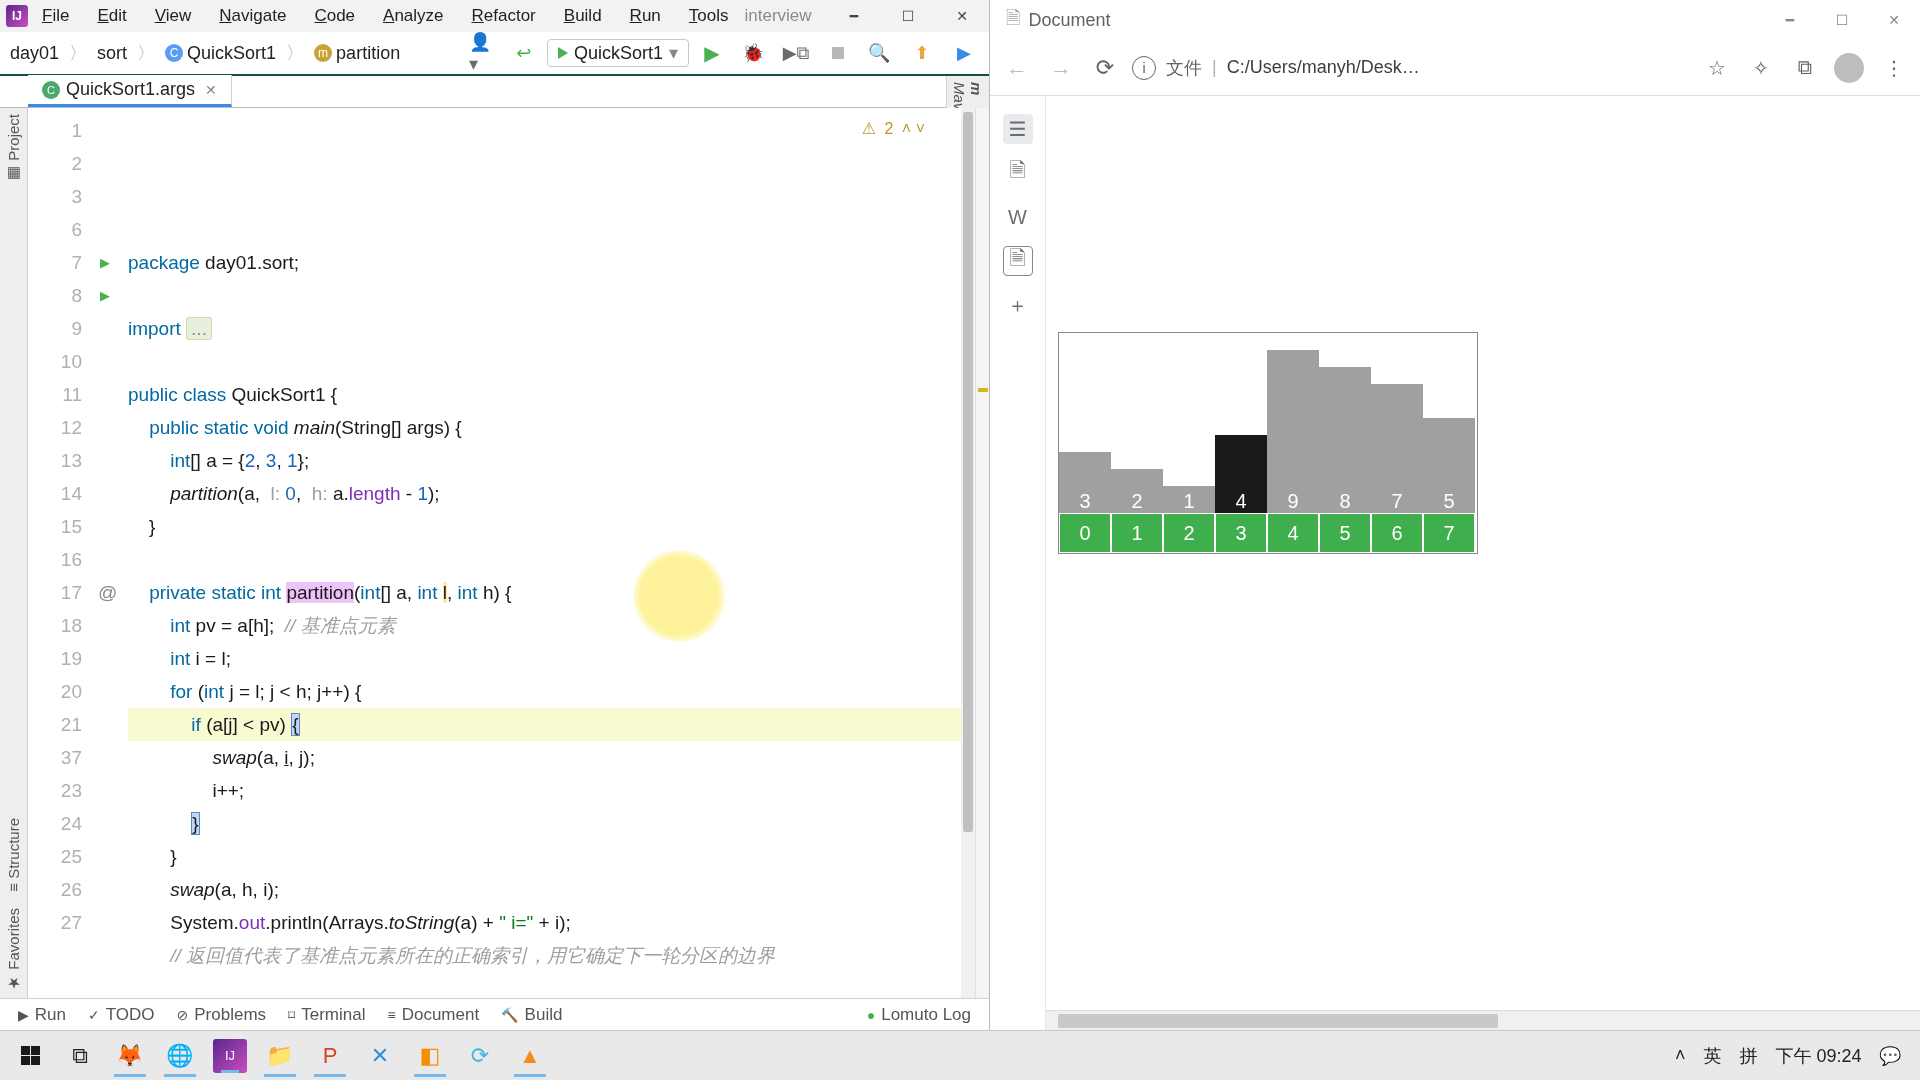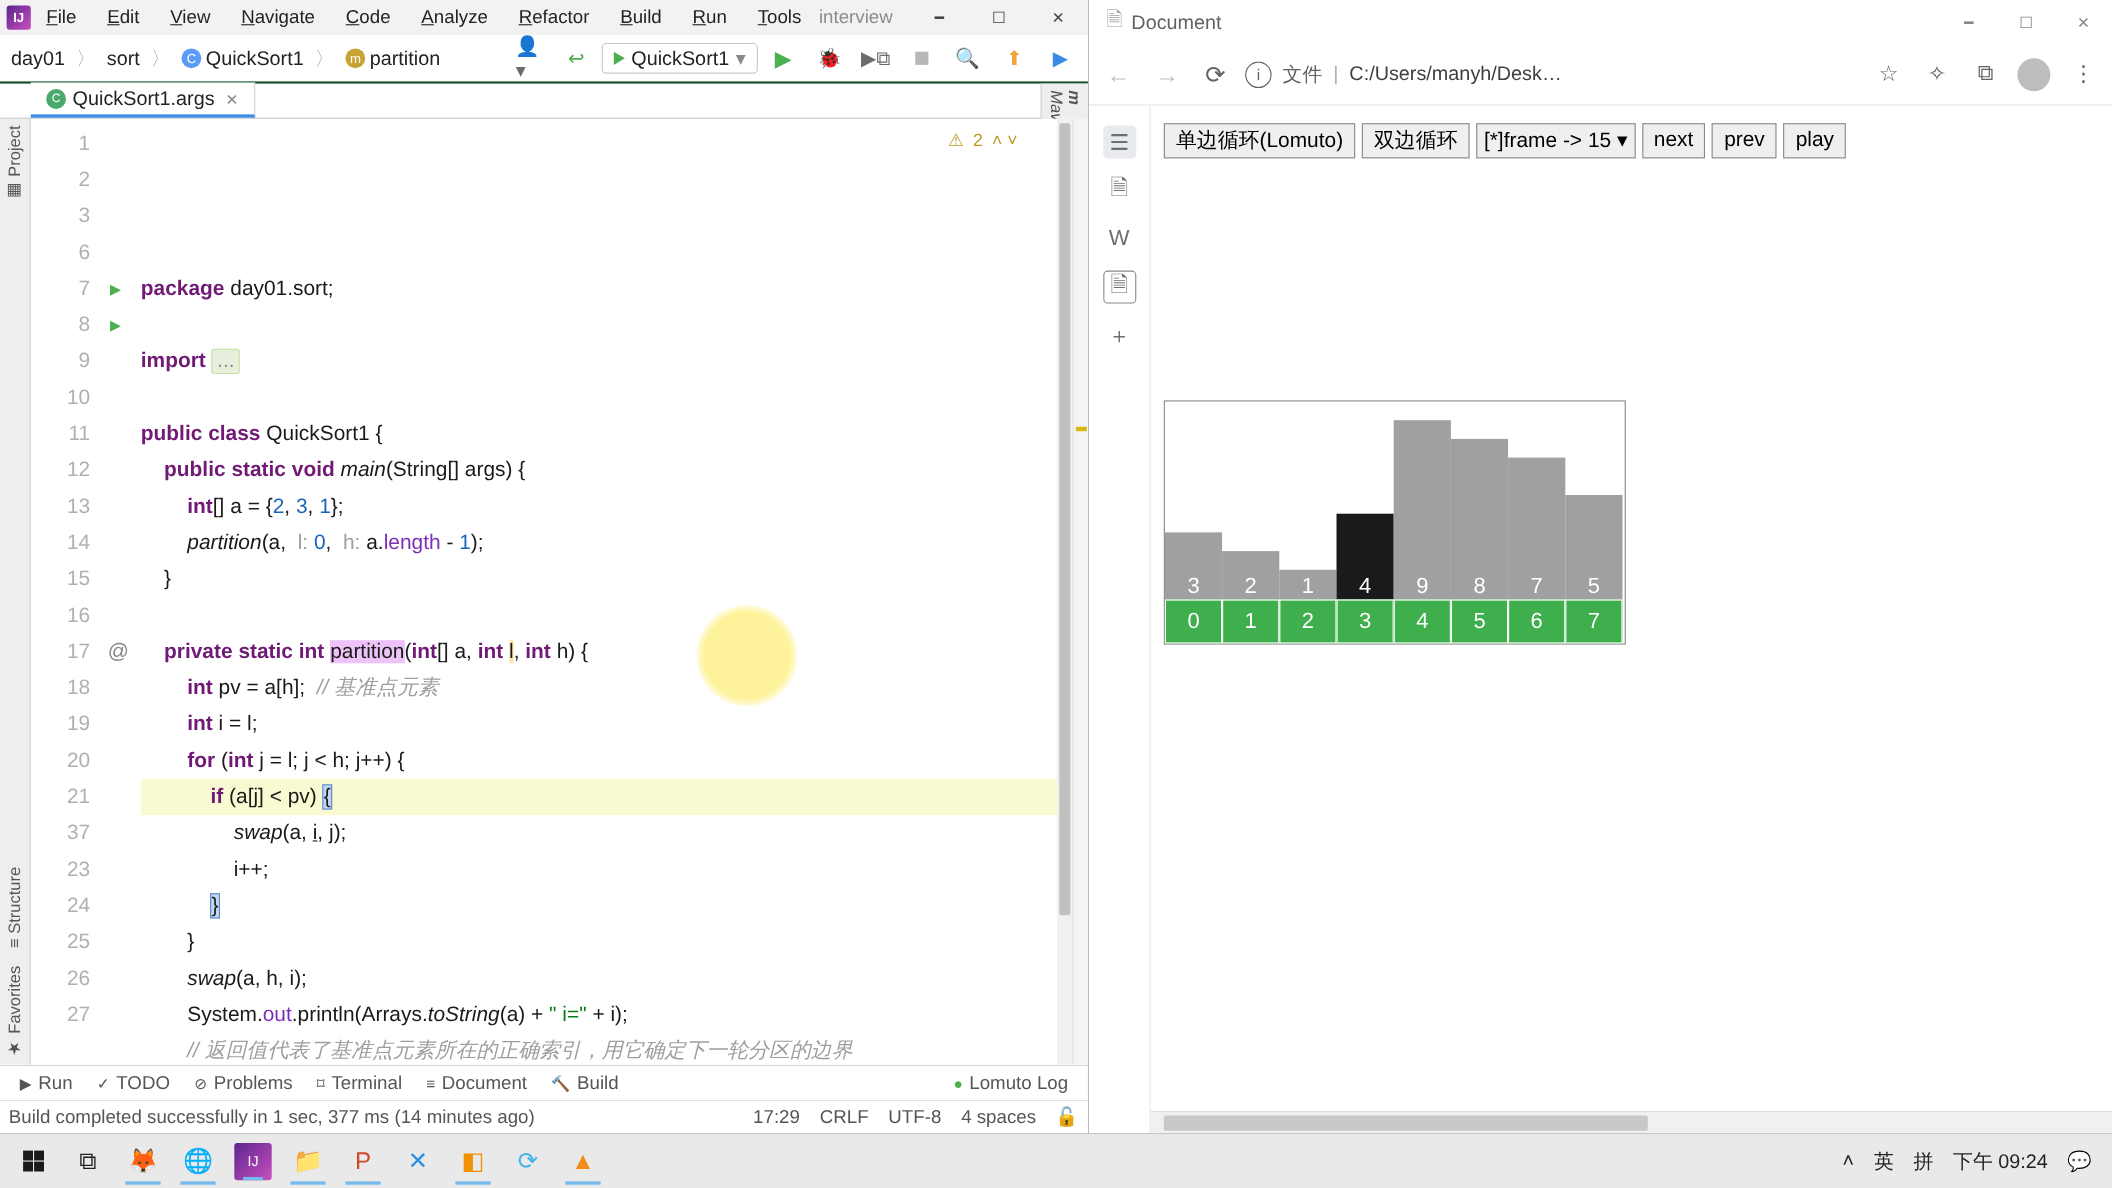--- a/index.html
+++ b/index.html
@@ -41,21 +41,21 @@
   .file-tab .close{ color:#888; font-size:14px; margin-left:4px;}
   .sidetab-right{ position:absolute; right:0; top:0; writing-mode:vertical-rl; font-size:15px; color:#555; padding:6px 4px; border-left:1px solid #d0d0d0; background:#eee; font-style:italic;}
 
   
   .editor{ flex:1; display:flex; overflow:hidden; position:relative; background:#fff; }
   .left-tools{ width:28px; background:#eee; border-right:1px solid #ccc; display:flex; flex-direction:column; align-items:center; gap:4px; }
   .left-tools .vt{ writing-mode:vertical-rl; transform:rotate(180deg); font-size:15px; color:#555; padding:6px 2px;}
   .gutter{ width:60px; background:#fff; text-align:right; padding:6px 6px 0 0; font-family:"Consolas",monospace; font-size:19px; color:#b0b0b0; line-height:33px; position:relative;}
   .code{ flex:1; font-family:"Consolas",monospace; font-size:19px; line-height:33px; padding:6px 0 0 40px; white-space:pre; color:#1a1a1a; position:relative;}
   .code .ln{ position:relative; }
-  .kw{ color:#701a75; font-weight:bold; }
+  .kw{ color:#0369a1; font-weight:normal; }
   .str{ color:#067d17; }
   .num{ color:#1865b9; }
   .com{ color:#9e9e9e; font-style:italic;}
   .fn { color:#1a1a1a; font-style:italic;}
   .field{ color:#7d2eb8; }
   .hint{ color:#9e9e9e; }
   .type{ color:#1a1a1a;}
   .folded{ background:#e8f0dd; border:1px solid #c7e0a5; color:#8b8b8b; font-style:normal; padding:0 4px; border-radius:3px;}
   .sel-hl{ background:#edc3f9; }
   .cursor-hl{ background:radial-gradient(circle,#fef39b 0%,#fef39b 60%,transparent 75%); position:absolute; width:92px; height:92px; border-radius:50%; pointer-events:none; }
@@ -261,29 +261,20 @@
           <span class="ico">🔨</span>
           <span>Build</span>
         </div>
         <div class="fill"></div>
       <div class="bt">
           <span class="ico" style="color:#4caf50">●</span>
           <span>Lomuto Log</span>
         </div>
     </div>
 
-    <div class="status-bar">
-      <span>Build completed successfully in 1 sec, 377 ms (14 minutes ago)</span>
-      <span class="fill"></span>
-      <span>17:29</span>
-      <span>CRLF</span>
-      <span>UTF-8</span>
-      <span>4 spaces</span>
-      <span>🔓</span>
-    </div>
   </div>
 
   <div id="browser">
     <div class="br-titlebar">
       <div class="tab">
         <span class="doc-icon">🗎</span>
         <span>Document</span>
       </div>
       <div class="winbtns">
         <div class="wb">━</div>
@@ -312,28 +303,20 @@
 
     <div class="viz-area">
       <div class="viz-sidebar">
         <div class="vi active">☰</div>
         <div class="vi">🗎</div>
         <div class="vi">W</div>
         <div class="vi" style="border:1px solid #888">🗎</div>
         <div class="vi">＋</div>
       </div>
       <div class="viz-main">
-        <div class="viz-controls">
-          <button class="vc-btn">单边循环(Lomuto)</button>
-          <button class="vc-btn">双边循环</button>
-          <button class="vc-btn select"><span>[*]frame -&gt; 15</span> ▾</button>
-          <button class="vc-btn">next</button>
-          <button class="vc-btn">prev</button>
-          <button class="vc-btn">play</button>
-        </div>
         <div class="chart-box" style="margin-top:220px">
           <div class="bars-row" id="bars">
               <div class="bar-cell">
                 <div class="bar bar-gray" style="height: 61px;">3</div>
               </div>
               <div class="bar-cell">
                 <div class="bar bar-gray" style="height: 44px;">2</div>
               </div>
               <div class="bar-cell">
                 <div class="bar bar-gray" style="height: 27px;">1</div>

